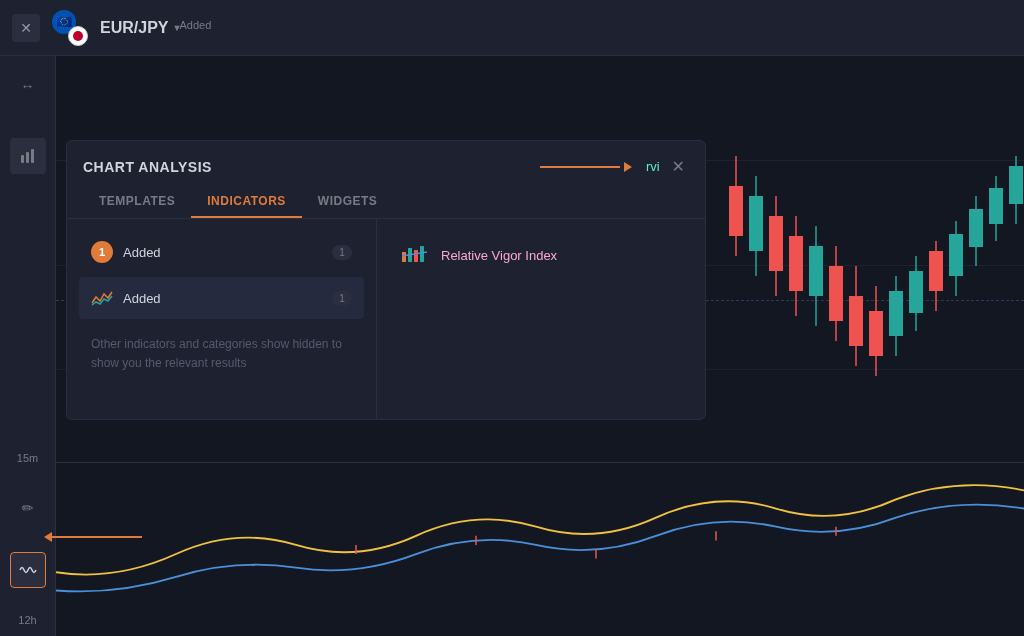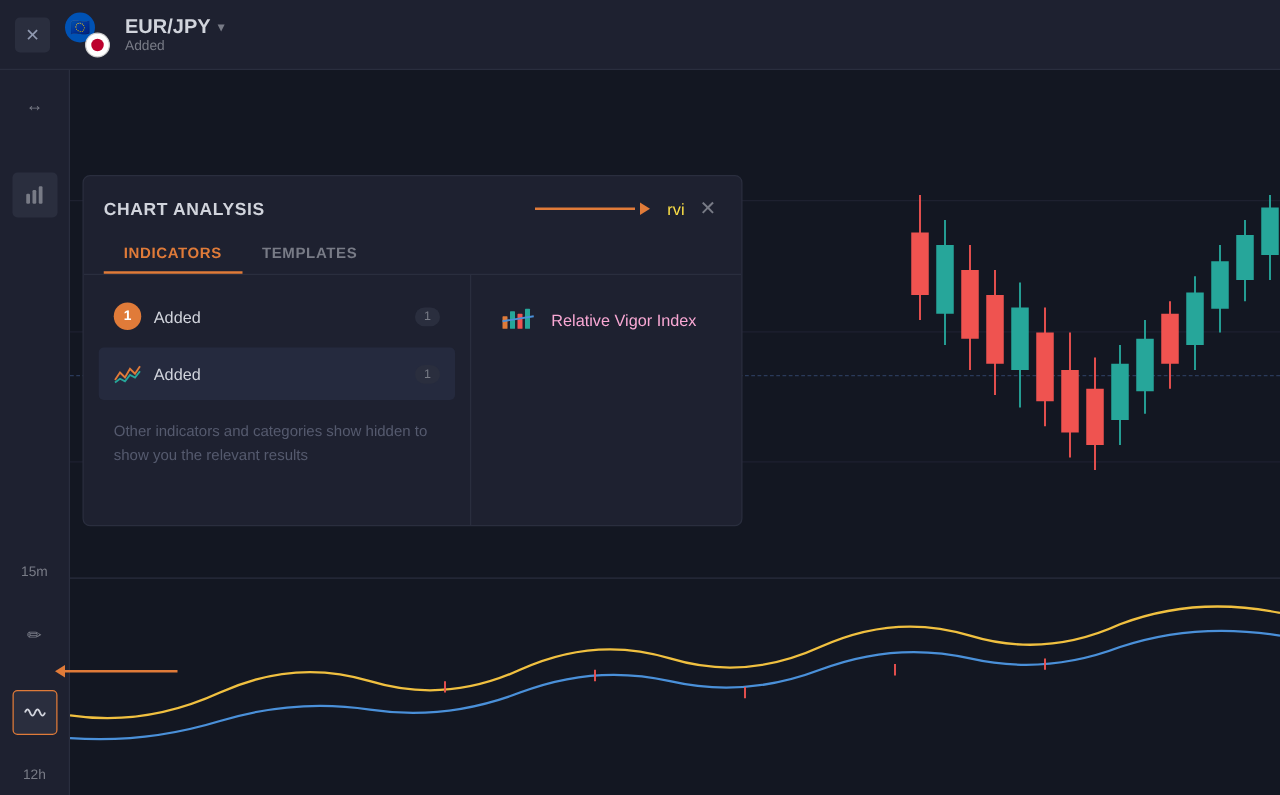--- a/index.html
+++ b/index.html
@@ -54,21 +54,21 @@
       position: absolute;
       bottom: 0; right: 0;
       display: flex; align-items: center; justify-content: center;
       border: 1px solid #ccc;
     }
     .flag-jp-dot {
       width: 10px; height: 10px;
       background: #bc002d;
       border-radius: 50%;
     }
-    .pair-info { display: flex; flex-direction: column; }
+    .pair-info { display: flex; }
     .pair-name {
       color: #d1d4dc;
       font-size: 16px;
       font-weight: 600;
       display: flex; align-items: center; gap: 6px;
     }
     .pair-type {
       color: #787b86;
       font-size: 11px;
     }
@@ -138,21 +138,21 @@
       height: 30%;
       background: #131722;
       border-top: 1px solid #2a2e3e;
     }
 
     
     #analysis-panel {
       position: absolute;
       top: 140px;
       left: 66px;
-      width: 528px;
+      width: 640px;
       background: #1e2130;
       border: 1px solid #2a2e3e;
       border-radius: 6px;
       z-index: 20;
       overflow: hidden;
     }
     .panel-header {
       display: flex;
       align-items: center;
       padding: 14px 16px 0;
@@ -425,27 +425,28 @@
 
 <div id="analysis-panel">
   <div class="panel-header">
     <span class="panel-title">CHART ANALYSIS</span>
     <div class="search-area">
 
       <div style="display:flex;align-items:center;gap:4px;">
         <div style="width:80px;height:2px;background:#e07b39;"></div>
         <div style="width:0;height:0;border-top:5px solid transparent;border-bottom:5px solid transparent;border-left:8px solid #e07b39;"></div>
       </div>
-      <span style="color:#fde047;font-size:13px;font-weight:500;margin-left:6px;">rvi</span>
+      <span style="color:#5eead4;font-size:13px;font-weight:500;margin-left:6px;">rvi</span>
       <span class="panel-close">✕</span>
     </div>
   </div>
   <div class="panel-tabs">
+    <div class="panel-tab">TEMPLATES</div>
     <div class="panel-tab active">INDICATORS</div>
-    <div class="panel-tab">TEMPLATES</div>
+    <div class="panel-tab">WIDGETS</div>
   </div>
   <div class="panel-content">
     <div class="panel-left">
 
       <div class="category-item">
         <div class="cat-badge orange">1</div>
         <span class="cat-label">Added</span>
         <span class="cat-count">1</span>
       </div>
 

